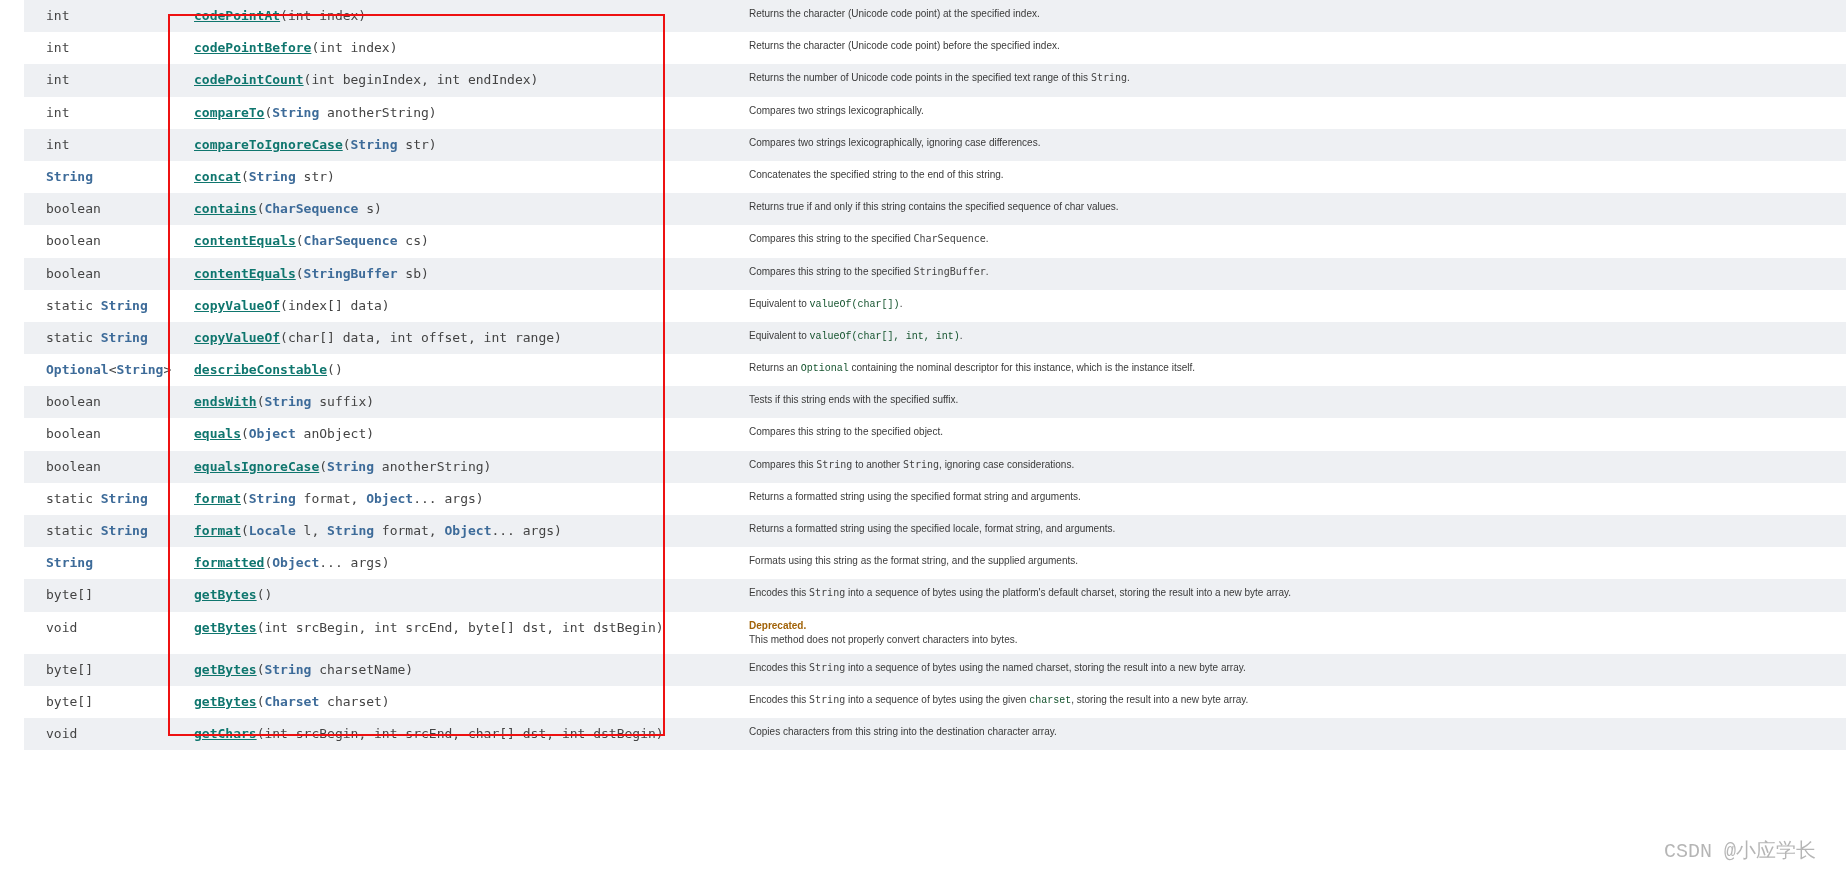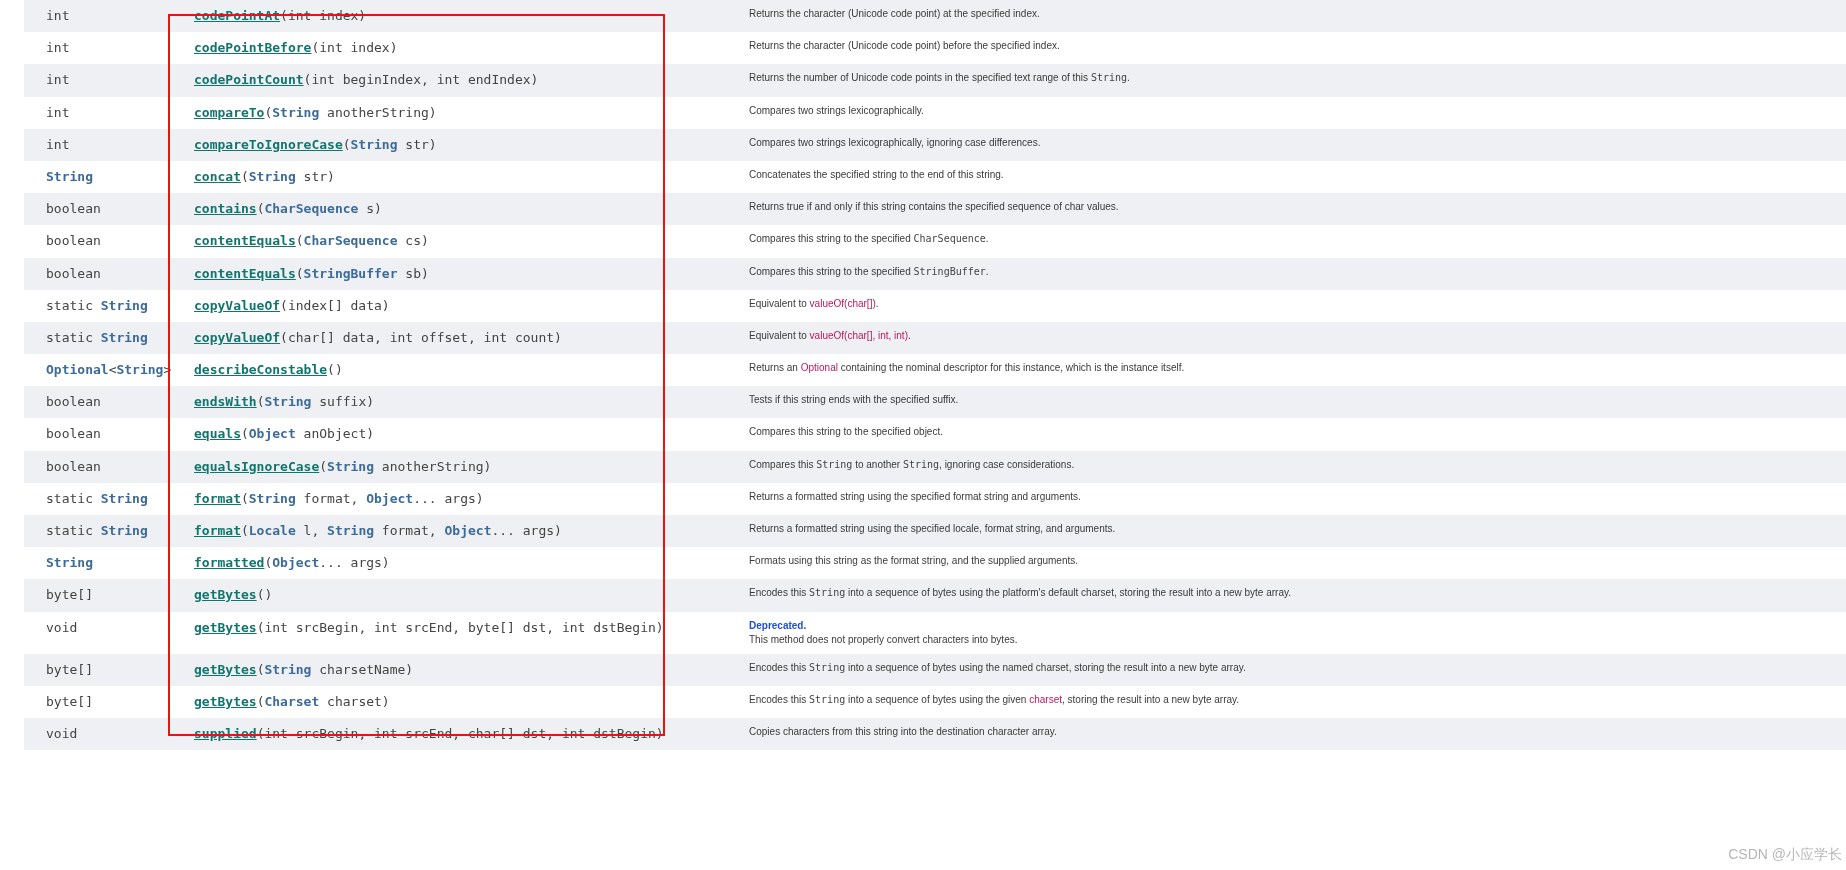--- a/index.html
+++ b/index.html
@@ -6,27 +6,27 @@
   body { font-family: Arial, Helvetica, sans-serif; font-size: 13px; color: #2c2c2c; background: #fff; width: 1846px; }
   table { width: 100%; border-collapse: collapse; table-layout: fixed; margin-left: 24px; }
   tr:nth-child(odd) td { background: #eef0f3; }
   tr:nth-child(even) td { background: #ffffff; }
   td { padding: 7px 10px 7px 10px; vertical-align: top; line-height: 1.4; }
   td.col-return { width: 160px; font-family: "DejaVu Sans Mono", Consolas, monospace; font-size: 13px; color: #444; padding-left: 22px; }
   td.col-method { width: 555px; font-family: "DejaVu Sans Mono", Consolas, monospace; font-size: 13px; color: #444; }
   td.col-desc { font-family: Arial, Helvetica, sans-serif; font-size: 10px; color: #3a3a3a; }
   .kw { color: #444; }
   a.link, .link { color: #3d6b99; text-decoration: none; font-weight: bold; font-family: "DejaVu Sans Mono", Consolas, monospace; }
-  .linkplain { color: #be185d; text-decoration: none; font-family: Liberation Sans, sans-serif; }
+  .linkplain { color: #14532d; text-decoration: none; font-family: Liberation Mono, monospace; }
   .methodname { color: #0f766e; font-weight: bold; }
   .param { color: #444; }
   .codeinline { font-family: "DejaVu Sans Mono", Consolas, monospace; color: #444; }
-  .dep { font-weight: bold; color: #1d4ed8; }
+  .dep { font-weight: bold; color: #a16207; }
   .redbox { position: absolute; border: 2px solid #e11; pointer-events: none; }
-  .watermark { position: fixed; right: 4px; bottom: 6px; color: rgba(120,120,120,.55); font-family: Liberation Sans, sans-serif; font-size: 14px; pointer-events: none; }
+  .watermark { position: fixed; right: 30px; bottom: 6px; color: rgba(120,120,120,.55); font-family: Liberation Mono, monospace; font-size: 20px; pointer-events: none; }
   .wrap { position: relative; }
 </style>
 </head>
 <body>
 
 <div class="wrap">
   <table>
     <tbody id="tbody">
         <tr>
           <td class="col-return"><span class="kw">int</span></td>
@@ -73,21 +73,21 @@
           <td class="col-method"><a class="methodname" href="#">contentEquals</a><span class="param">(</span><a class="link" href="#">StringBuffer</a><span class="param"> sb)</span></td>
           <td class="col-desc"><span>Compares this string to the specified </span><span class="codeinline">StringBuffer</span><span>.</span></td>
         </tr>
         <tr>
           <td class="col-return"><span class="kw">static </span><a class="link" href="#">String</a></td>
           <td class="col-method"><a class="methodname" href="#">copyValueOf</a><span class="param">(index[] data)</span></td>
           <td class="col-desc"><span>Equivalent to </span><a class="linkplain" href="#">valueOf(char[])</a><span>.</span></td>
         </tr>
         <tr>
           <td class="col-return"><span class="kw">static </span><a class="link" href="#">String</a></td>
-          <td class="col-method"><a class="methodname" href="#">copyValueOf</a><span class="param">(char[] data, </span><span class="kw">int</span><span class="param"> offset, </span><span class="kw">int</span><span class="param"> count)</span></td>
+          <td class="col-method"><a class="methodname" href="#">copyValueOf</a><span class="param">(char[] data, </span><span class="kw">int</span><span class="param"> offset, </span><span class="kw">int</span><span class="param"> range)</span></td>
           <td class="col-desc"><span>Equivalent to </span><a class="linkplain" href="#">valueOf(char[], int, int)</a><span>.</span></td>
         </tr>
         <tr>
           <td class="col-return"><a class="link" href="#">Optional</a><span class="kw">&lt;</span><a class="link" href="#">String</a><span class="kw">&gt;</span></td>
           <td class="col-method"><a class="methodname" href="#">describeConstable</a><span class="param">()</span></td>
           <td class="col-desc"><span>Returns an </span><a class="linkplain" href="#">Optional</a><span> containing the nominal descriptor for this instance, which is the instance itself.</span></td>
         </tr>
         <tr>
           <td class="col-return"><span class="kw">boolean</span></td>
           <td class="col-method"><a class="methodname" href="#">endsWith</a><span class="param">(</span><a class="link" href="#">String</a><span class="param"> suffix)</span></td>
@@ -133,20 +133,20 @@
           <td class="col-method"><a class="methodname" href="#">getBytes</a><span class="param">(</span><a class="link" href="#">String</a><span class="param"> charsetName)</span></td>
           <td class="col-desc"><span>Encodes this </span><span class="codeinline">String</span><span> into a sequence of bytes using the named charset, storing the result into a new byte array.</span></td>
         </tr>
         <tr>
           <td class="col-return"><span class="kw">byte[]</span></td>
           <td class="col-method"><a class="methodname" href="#">getBytes</a><span class="param">(</span><a class="link" href="#">Charset</a><span class="param"> charset)</span></td>
           <td class="col-desc"><span>Encodes this </span><span class="codeinline">String</span><span> into a sequence of bytes using the given </span><a class="linkplain" href="#">charset</a><span>, storing the result into a new byte array.</span></td>
         </tr>
         <tr>
           <td class="col-return"><span class="kw">void</span></td>
-          <td class="col-method"><a class="methodname" href="#">supplied</a><span class="param">(</span><span class="kw">int</span><span class="param"> srcBegin, </span><span class="kw">int</span><span class="param"> srcEnd, char[] dst, </span><span class="kw">int</span><span class="param"> dstBegin)</span></td>
+          <td class="col-method"><a class="methodname" href="#">getChars</a><span class="param">(</span><span class="kw">int</span><span class="param"> srcBegin, </span><span class="kw">int</span><span class="param"> srcEnd, char[] dst, </span><span class="kw">int</span><span class="param"> dstBegin)</span></td>
           <td class="col-desc"><span>Copies characters from this string into the destination character array.</span></td>
         </tr>
       </tbody>
   </table>
   <div class="redbox" style="left:168px; top:14px; width:497px; height:722px;"></div>
 </div>
 <div class="watermark">CSDN @小应学长</div>
 
 </body></html>

